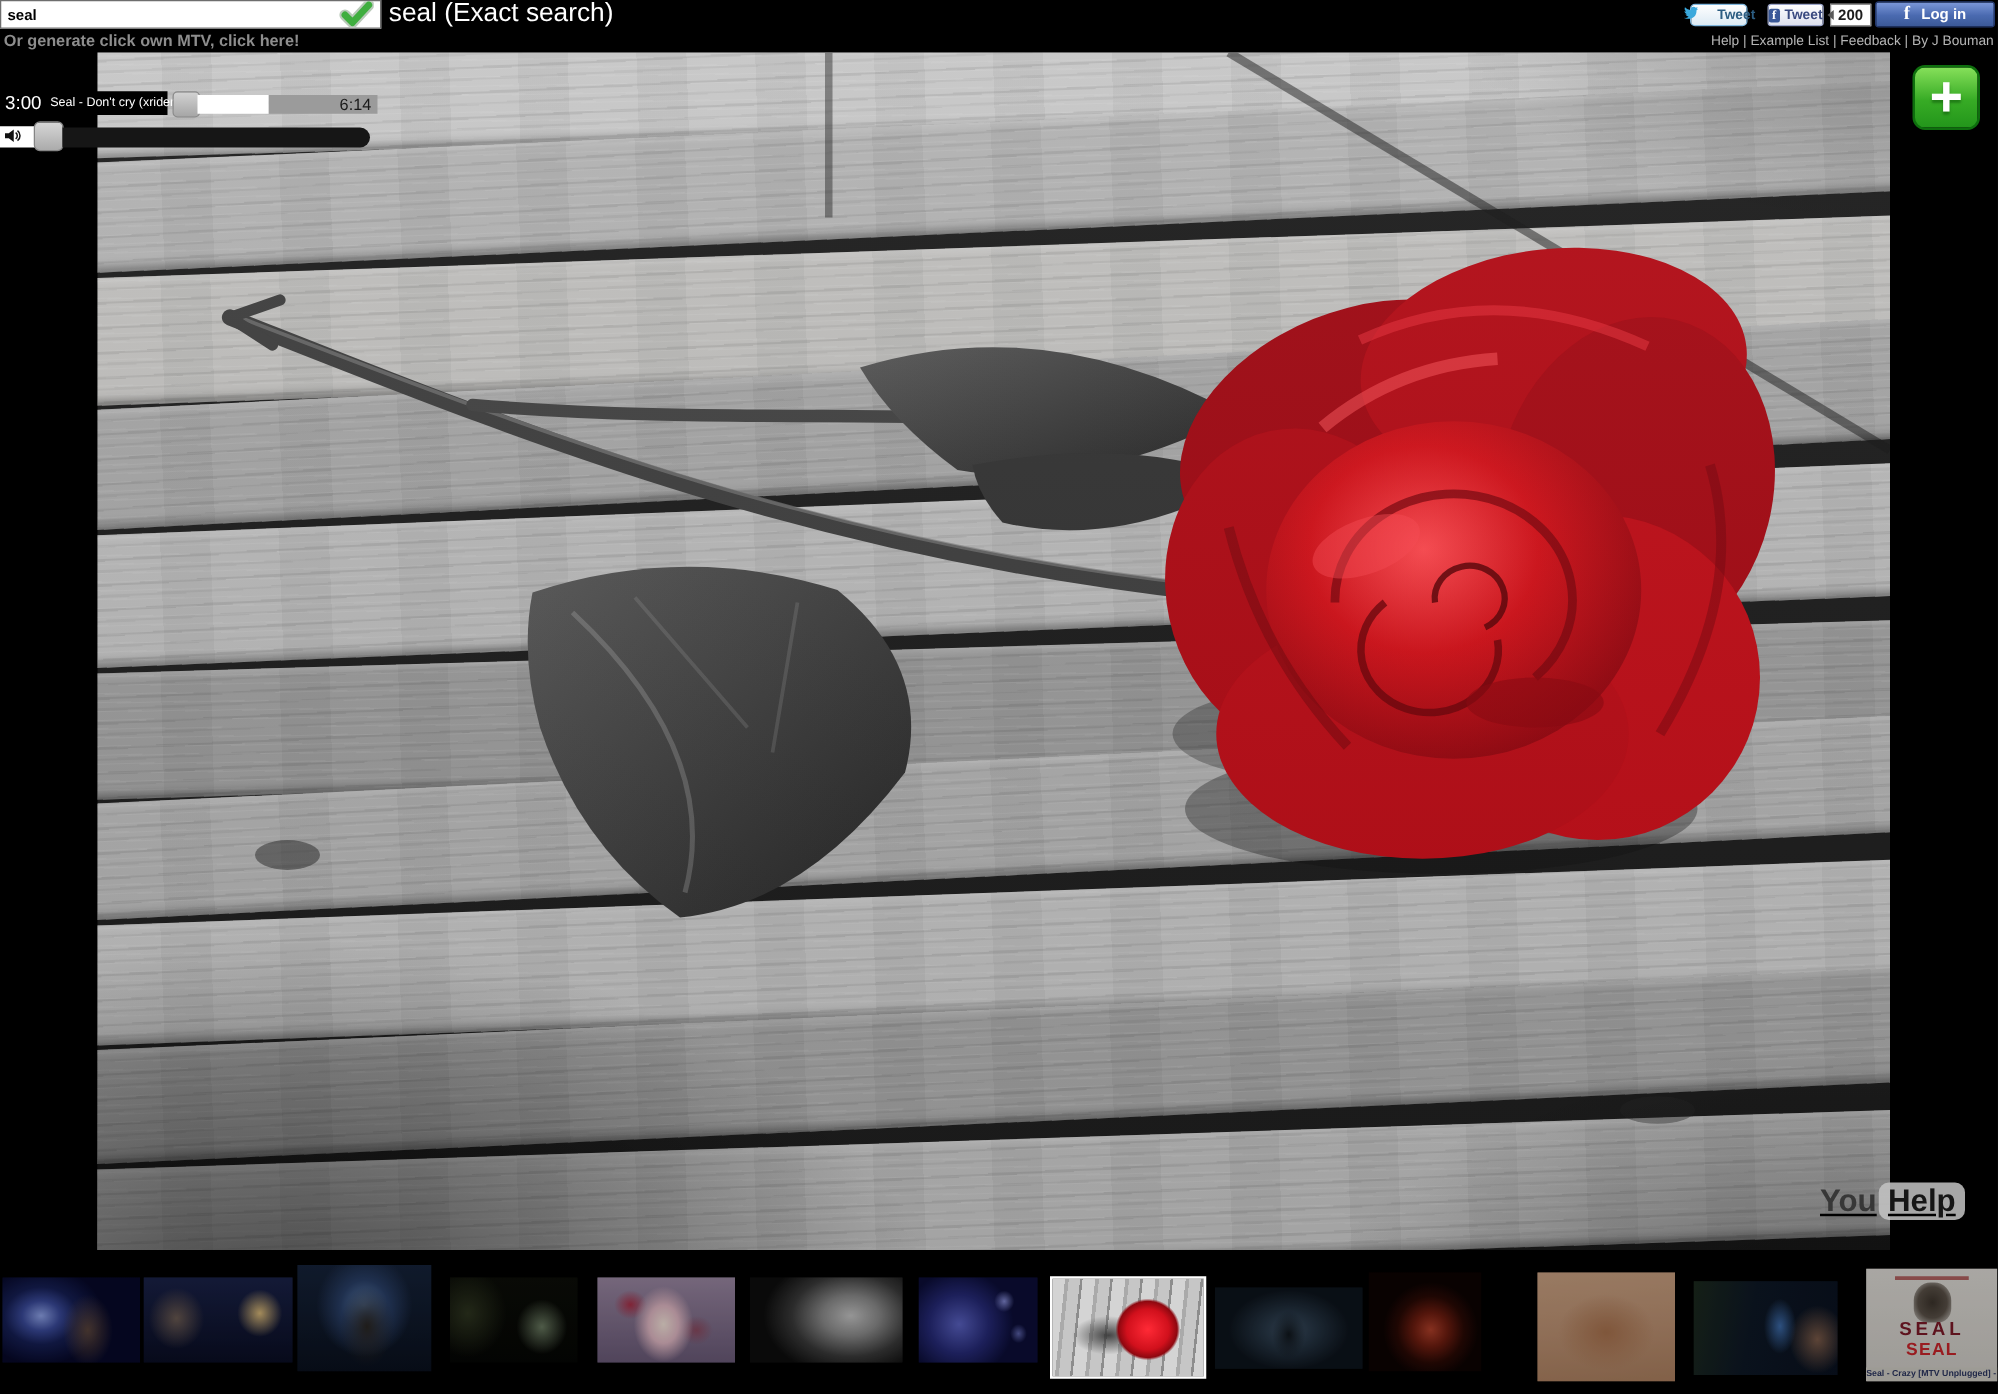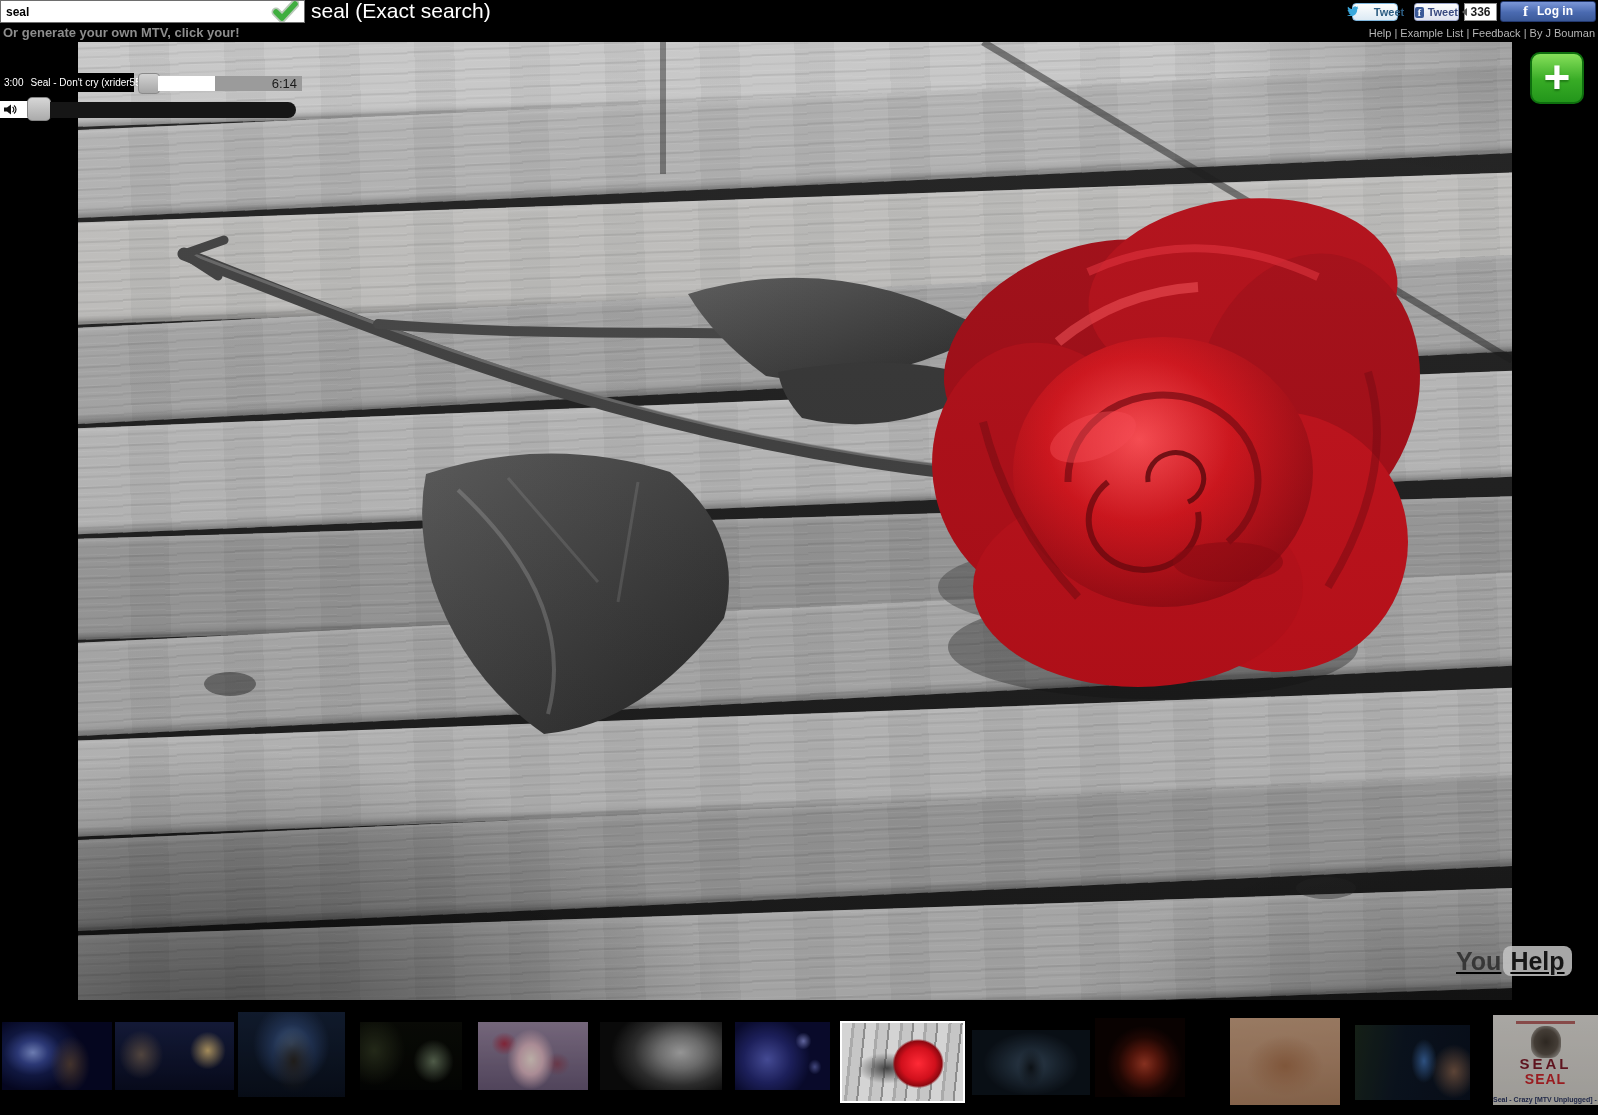--- a/index.html
+++ b/index.html
@@ -53,21 +53,21 @@
   .vignette{position:absolute;inset:0;pointer-events:none;background:
     radial-gradient(60% 55% at 10% 108%, rgba(0,0,0,.62), rgba(0,0,0,0) 62%),
     radial-gradient(50% 45% at 97% 110%, rgba(0,0,0,.45), rgba(0,0,0,0) 60%),
     radial-gradient(45% 35% at 102% -6%, rgba(0,0,0,.28), rgba(0,0,0,0) 60%),
     linear-gradient(rgba(255,255,255,.05), rgba(0,0,0,.1));}
   .rose-svg{position:absolute;inset:0;width:100%;height:100%;}
 
   
   .track-label{position:absolute;left:0;top:73px;width:134px;height:19px;background:#000;
     color:#fff;display:flex;align-items:center;white-space:nowrap;}
-  .track-time{font-size:10px;padding:0 7px 0 4px;}
+  .track-time{font-size:15px;padding:0 7px 0 4px;}
   .track-title{font-size:10px;}
   .seek-thumb{position:absolute;left:138px;top:73px;width:22px;height:21px;box-sizing:border-box;
     background:linear-gradient(#d2d2d2,#a6a6a6);border:1px solid #8a8a8a;border-radius:4px;cursor:pointer;}
   .seek-white{position:absolute;left:158px;top:76px;width:57px;height:15px;background:#fff;cursor:pointer;}
   .seek-gray{position:absolute;left:215px;top:76px;width:87px;height:15px;background:#9b9b9b;
     color:#1b1b1b;font:13px/15px "Liberation Sans",sans-serif;text-align:right;
     padding-right:5px;box-sizing:border-box;cursor:pointer;}
   .vol-white{position:absolute;left:0;top:101px;width:30px;height:17px;background:#fff;
     display:flex;align-items:center;padding-left:4px;box-sizing:border-box;}
   .vol-thumb{position:absolute;left:27px;top:97px;width:24px;height:24px;box-sizing:border-box;
@@ -165,28 +165,28 @@
       </svg>
     </span>
     <span>Tweet</span>
   </div>
 
   <div class="like-btn">
     <span class="fb-f-mini">f</span>
     <span>Tweet</span>
   </div>
 
-  <div class="count-bubble">336</div>
+  <div class="count-bubble">200</div>
 
   <div class="login-btn">
     <span class="fb-f-login">f</span>
     <span>Log in</span>
   </div>
 
-  <div class="generate-link">Or generate your own MTV, click your!</div>
+  <div class="generate-link">Or generate click own MTV, click here!</div>
   <div class="nav-links">Help | Example List | Feedback | By J Bouman</div>
 
   <div class="video">
     <div class="plank" style="top:-12px;height:98px;background-color:#c6c6c6;transform:rotate(-1.8deg);"></div>
     <div class="plank" style="top:90px;height:88px;background-color:#b2b2b2;transform:rotate(-2.6deg);"></div>
     <div class="plank" style="top:182px;height:102px;background-color:#c0bfbd;transform:rotate(-2.0deg);"></div>
     <div class="plank" style="top:288px;height:96px;background-color:#a6a6a6;transform:rotate(-2.9deg);"></div>
     <div class="plank" style="top:388px;height:106px;background-color:#bababa;transform:rotate(-2.3deg);"></div>
     <div class="plank" style="top:498px;height:101px;background-color:#9b9b9b;transform:rotate(-1.7deg);"></div>
     <div class="plank" style="top:603px;height:93px;background-color:#aeaeae;transform:rotate(-2.8deg);"></div>

